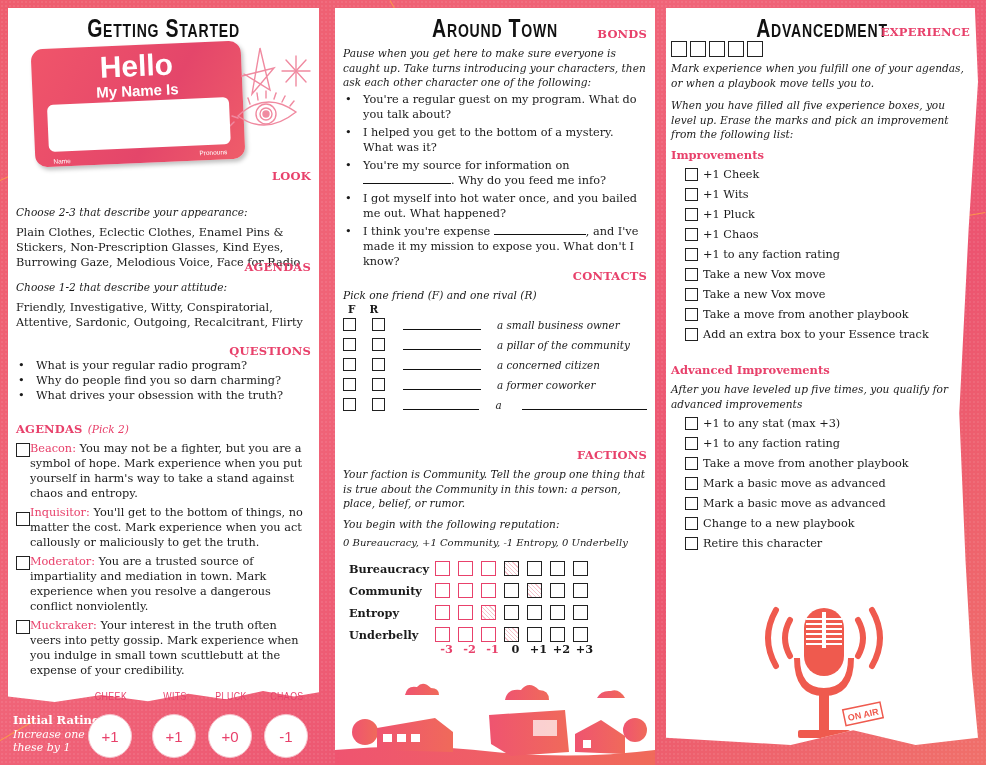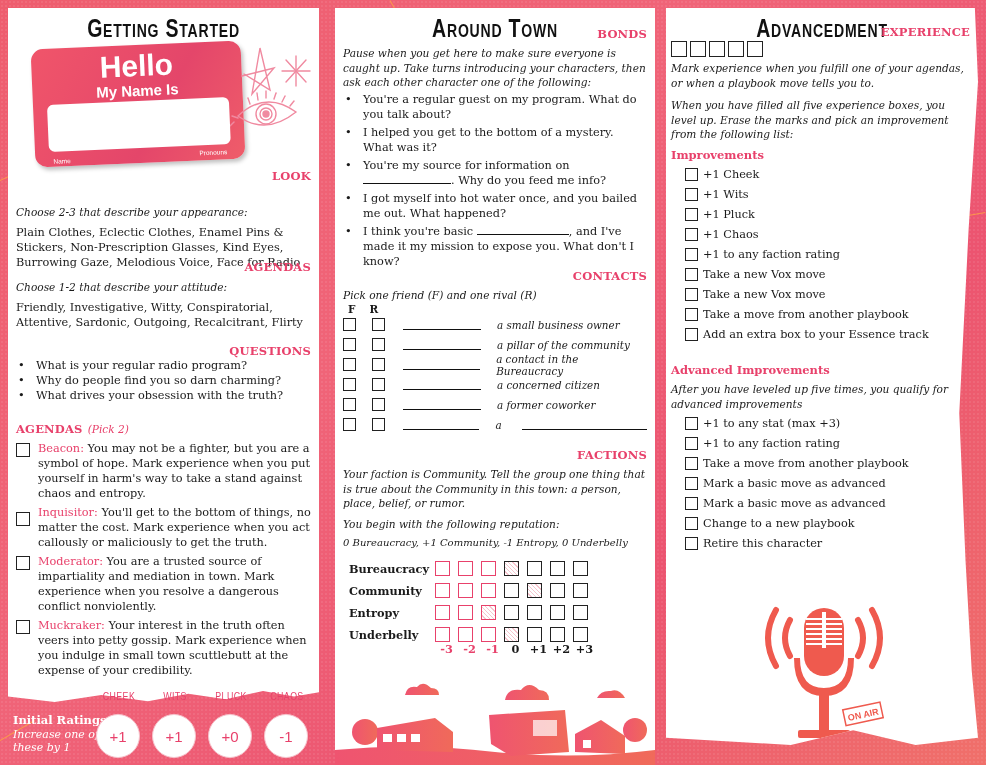--- a/index.html
+++ b/index.html
@@ -56,21 +56,21 @@
   .nametag .myname { position: absolute; left: 0; right: 0; top: 37px; text-align: center; color: #fff; font-family: "Liberation Sans", sans-serif; font-weight: 700; font-size: 15px; }
   .nametag .field { position: absolute; left: 14px; right: 14px; top: 56px; height: 47px; background: #fff; border-radius: 6px; }
   .nametag .lbl-name { position: absolute; left: 18px; bottom: 2px; color: #fff; font-family: "Liberation Sans", sans-serif; font-size: 6.5px; }
   .nametag .lbl-pron { position: absolute; right: 18px; bottom: 4px; color: #fff; font-family: "Liberation Sans", sans-serif; font-size: 6.5px; }
   .doodles { position: absolute; left: 222px; top: 30px; }
 
   .sec { position: absolute; left: 8px; right: 8px; }
   ul.bul { list-style: none; }
   ul.bul li { position: relative; padding-left: 20px; }
   ul.bul li::before { content: "•"; position: absolute; left: 2px; top: 0; }
-  .agenda { display: flex; gap: 8px; margin-top: 4px; }
+  .agenda { display: flex; gap: 0; margin-top: 4px; }
   .agenda .box { margin-top: 2px; }
   .agenda .name { color: #e8416b; font-weight: 400; }
 
   .ratings { position: absolute; left: 0; top: 690px; width: 330px; height: 75px; }
   .ratings .t1 { position: absolute; left: 13px; top: 23px; color: #fff; font-weight: 700; font-size: 11.5px; }
   .ratings .t2 { position: absolute; left: 13px; top: 38px; color: #fff; font-style: italic; font-size: 11px; line-height: 13px; width: 90px; }
   .stat { position: absolute; top: 0; width: 46px; text-align: center; }
   .stat .nm { color: #e8416b; font-family: "Liberation Sans", sans-serif; font-size: 11px; letter-spacing: 0.5px; transform: scaleX(0.8); height: 14px; }
   .stat .val { margin-top: 10px; width: 44px; height: 44px; border-radius: 50%; background: #fff; color: #e8416b; display: flex; align-items: center; justify-content: center; font-family: "Liberation Sans", sans-serif; font-size: 15px; border: 1px solid #f6c3cc; }
 
@@ -183,21 +183,21 @@
     <div class="agenda">
       <span class="box"></span>
       <div class="txt"><span class="name">Muckraker:</span> <span>Your interest in the truth often veers into petty gossip. Mark experience when you indulge in small town scuttlebutt at the expense of your credibility.</span></div>
     </div>
   </div>
 </div>
 
 <div class="ratings">
   <div class="t1">Initial Ratings</div>
   <div class="t2">Increase one of these by 1</div>
-  <div class="stat" style="left:96px;">
+  <div class="stat" style="left:88px;">
     <div class="nm">CHEEK</div>
     <div class="val">+1</div>
   </div>
   <div class="stat" style="left:152px;">
     <div class="nm">WITS</div>
     <div class="val">+1</div>
   </div>
   <div class="stat" style="left:208px;">
     <div class="nm">PLUCK</div>
     <div class="val">+0</div>
@@ -212,21 +212,21 @@
   <div id="title-mid" class="title" style="left:0;">Around Town</div>
 
   <div class="sec" style="top:19px;">
     <div class="hdr">BONDS</div>
     <div class="it" style="margin-top:5px;">Pause when you get here to make sure everyone is caught up. Take turns introducing your characters, then ask each other character one of the following:</div>
     <ul class="bul txt" style="margin-top:2px;">
       <li style="margin-bottom:3px;"><span>You're a regular guest on my program. What do you talk about?</span></li>
       <li style="margin-bottom:3px;"><span>I helped you get to the bottom of a mystery. What was it?</span></li>
       <li style="margin-bottom:3px;"><span>You're my source for information on</span><br><span class="blank" style="width:88px;"></span><span>. Why do you feed me info?</span></li>
       <li style="margin-bottom:3px;"><span>I got myself into hot water once, and you bailed me out. What happened?</span></li>
-      <li><span>I think you're basic</span> <span class="blank" style="width:92px;"></span><span>, and I've made it my mission to expose you. What don't I know?</span></li>
+      <li><span>I think you're expense</span> <span class="blank" style="width:92px;"></span><span>, and I've made it my mission to expose you. What don't I know?</span></li>
     </ul>
   </div>
 
   <div class="sec" style="top:261px;">
     <div class="hdr">CONTACTS</div>
     <div class="it" style="margin-top:5px;">Pick one friend (F) and one rival (R)</div>
     <div class="fr-head">
       <span>F</span>
       <span>R</span>
     </div>
@@ -235,26 +235,20 @@
           <span class="box sm"></span>
           <span class="box sm"></span>
           <span class="blank" style="width:78px;margin-left:2px;"></span>
           <span class="desc">a small business owner</span>
         </div>
         <div class="contact-row">
           <span class="box sm"></span>
           <span class="box sm"></span>
           <span class="blank" style="width:78px;margin-left:2px;"></span>
           <span class="desc">a pillar of the community</span>
-        </div>
-        <div class="contact-row">
-          <span class="box sm"></span>
-          <span class="box sm"></span>
-          <span class="blank" style="width:78px;margin-left:2px;"></span>
-          <span class="desc">a contact in the Bureaucracy</span>
         </div>
         <div class="contact-row">
           <span class="box sm"></span>
           <span class="box sm"></span>
           <span class="blank" style="width:78px;margin-left:2px;"></span>
           <span class="desc">a concerned citizen</span>
         </div>
         <div class="contact-row">
           <span class="box sm"></span>
           <span class="box sm"></span>

